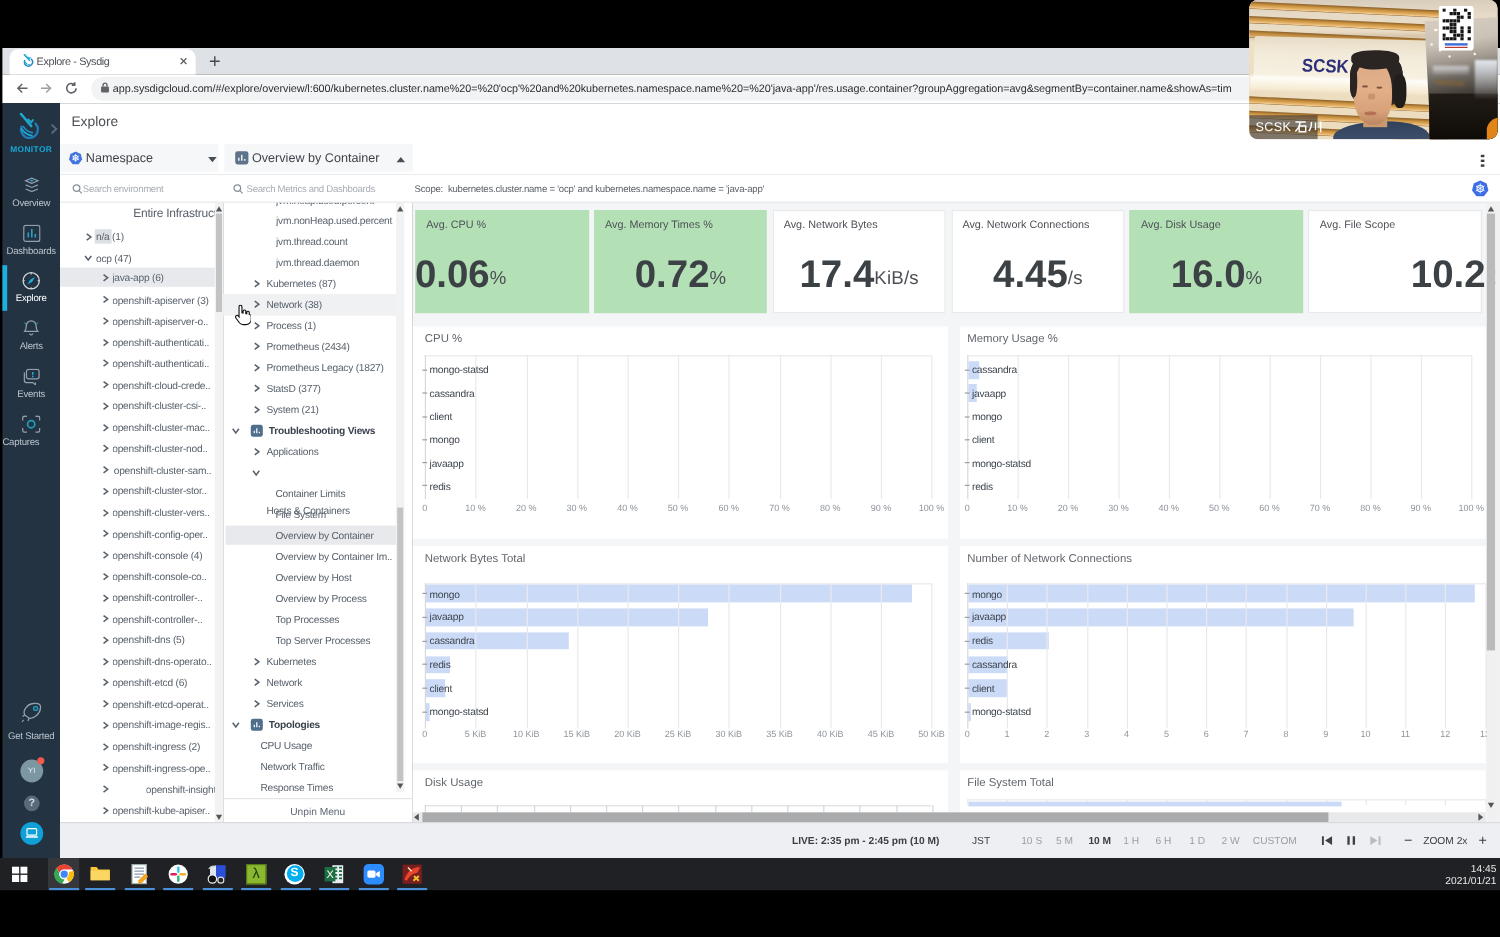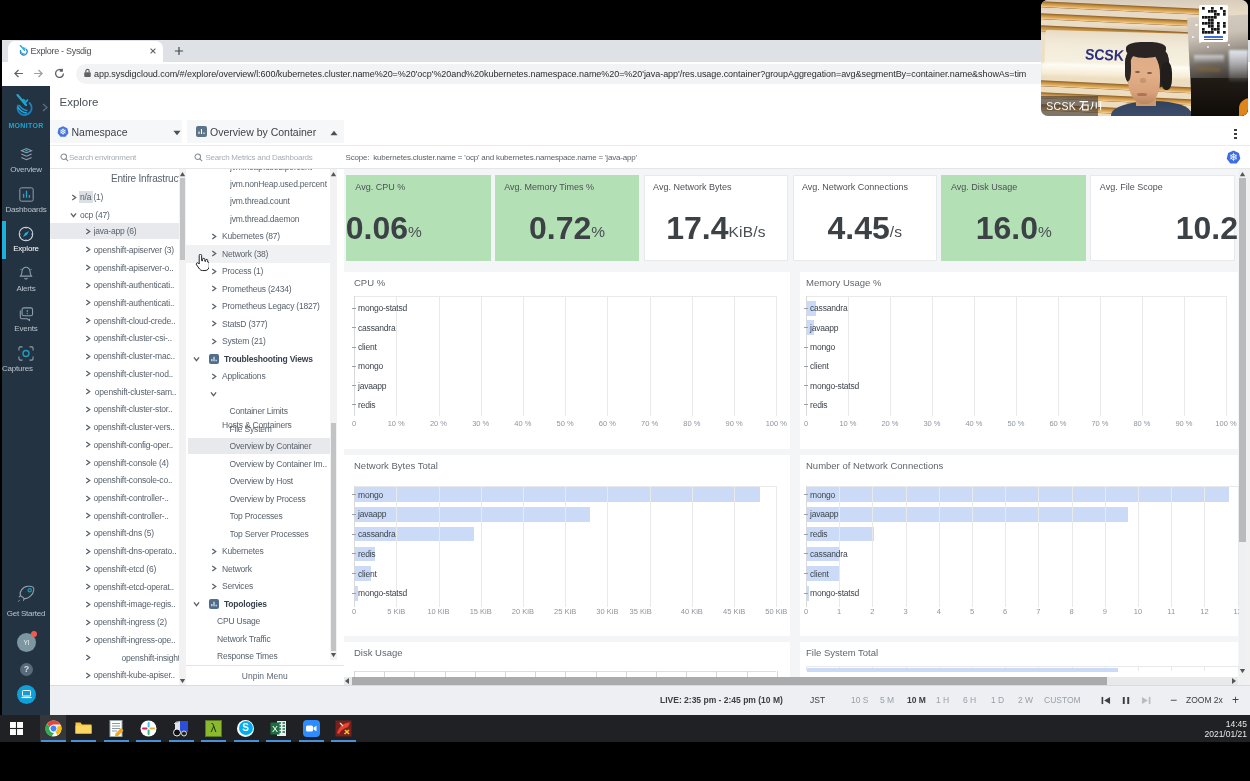--- a/index.html
+++ b/index.html
@@ -486,21 +486,21 @@
 <div style="left:691.8px;top:485.5px;width:1px;height:121.0px;background:#e8e9eb;"></div>
 <div style="left:734.1px;top:485.5px;width:1px;height:121.0px;background:#e8e9eb;"></div>
 <div style="left:776.3px;top:485.5px;width:1px;height:121.0px;background:#e8e9eb;"></div>
 <div style="left:334.0px;top:607.0px;width:40px;height:9px;font-size:7.5px;color:#8f959c;text-align:center;">0</div>
 <div style="left:376.2px;top:607.0px;width:40px;height:9px;font-size:7.5px;color:#8f959c;text-align:center;">5 KiB</div>
 <div style="left:418.5px;top:607.0px;width:40px;height:9px;font-size:7.5px;color:#8f959c;text-align:center;">10 KiB</div>
 <div style="left:460.7px;top:607.0px;width:40px;height:9px;font-size:7.5px;color:#8f959c;text-align:center;">15 KiB</div>
 <div style="left:502.9px;top:607.0px;width:40px;height:9px;font-size:7.5px;color:#8f959c;text-align:center;">20 KiB</div>
 <div style="left:545.1px;top:607.0px;width:40px;height:9px;font-size:7.5px;color:#8f959c;text-align:center;">25 KiB</div>
 <div style="left:587.4px;top:607.0px;width:40px;height:9px;font-size:7.5px;color:#8f959c;text-align:center;">30 KiB</div>
-<div style="left:629.6px;top:607.0px;width:40px;height:9px;font-size:7.5px;color:#8f959c;">35 KiB</div>
+<div style="left:629.6px;top:607.0px;width:40px;height:9px;font-size:7.5px;color:#8f959c;text-align:center;">35 KiB</div>
 <div style="left:671.8px;top:607.0px;width:40px;height:9px;font-size:7.5px;color:#8f959c;text-align:center;">40 KiB</div>
 <div style="left:714.1px;top:607.0px;width:40px;height:9px;font-size:7.5px;color:#8f959c;text-align:center;">45 KiB</div>
 <div style="left:756.3px;top:607.0px;width:40px;height:9px;font-size:7.5px;color:#8f959c;text-align:center;">50 KiB</div>
 <div style="left:351.5px;top:494.1px;width:4px;height:1px;background:#9aa0a6;"></div>
 <div class="t" style="left:358px;top:489.6px;width:130px;height:10px;font-size:8.5px;letter-spacing:-0.2px;color:#3e454d;">mongo</div>
 <div style="left:351.5px;top:513.9px;width:4px;height:1px;background:#9aa0a6;"></div>
 <div class="t" style="left:358px;top:509.4px;width:130px;height:10px;font-size:8.5px;letter-spacing:-0.2px;color:#3e454d;">javaapp</div>
 <div style="left:351.5px;top:533.6px;width:4px;height:1px;background:#9aa0a6;"></div>
 <div class="t" style="left:358px;top:529.1px;width:130px;height:10px;font-size:8.5px;letter-spacing:-0.2px;color:#3e454d;">cassandra</div>
 <div style="left:351.5px;top:553.4px;width:4px;height:1px;background:#9aa0a6;"></div>

